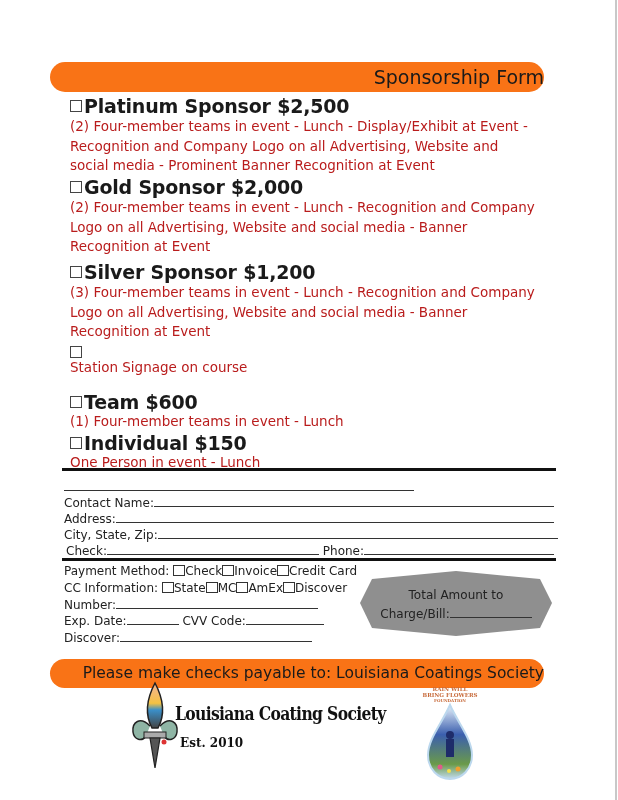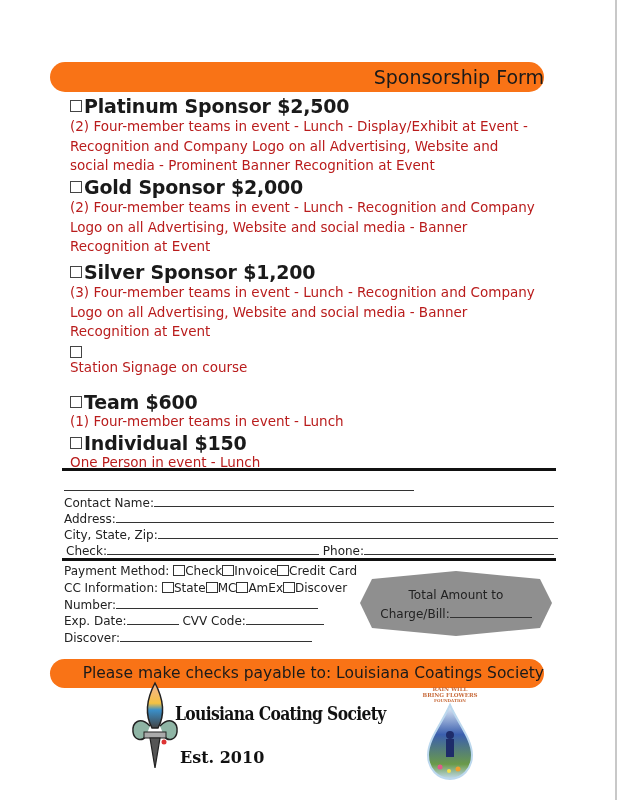--- a/index.html
+++ b/index.html
@@ -15,21 +15,21 @@
   .cb { display:inline-block; width:12px; height:12px; border:1.5px solid #444; box-sizing:border-box; margin-right:2px; background:#fff; }
   .tier-desc { margin-left:0; font-size:13.5px; line-height:19.5px; color:#b91c1c; width:470px; }
   .rule { position:absolute; left:62px; width:494px; height:3px; background:#111; }
   .field { position:absolute; left:64px; font-size:12px; white-space:nowrap; color:#222; }
   .line { display:inline-block; border-bottom:1px solid #333; height:11px; vertical-align:baseline; }
   .sbox { display:inline-block; width:12px; height:11px; border:1px solid #333; box-sizing:border-box; vertical-align:-1px; }
   .hex { position:absolute; left:360px; top:571px; width:192px; height:65px; }
   .hex-text { position:absolute; left:360px; top:586px; width:192px; text-align:center; font-size:12px; line-height:19px; color:#222; }
   .logo-lcs { position:absolute; left:130px; top:680px; width:270px; height:95px; }
   .lcs-text { position:absolute; left:175px; top:702px; font-family:"DejaVu Serif", serif; font-weight:bold; font-size:19px; letter-spacing:-0.8px; transform:scaleX(0.82); transform-origin:left; color:#111; }
-  .lcs-est { position:absolute; left:180px; top:736px; font-family:"DejaVu Serif", serif; font-weight:bold; font-size:16px; color:#111;margin-top:12px; }
+  .lcs-est { position:absolute; left:180px; top:736px; font-family:"DejaVu Serif", serif; font-weight:bold; font-size:12px; color:#111; }
   .rwbf { position:absolute; left:414px; top:683px; width:72px; height:105px; }
   .rwbf-title { position:absolute; left:414px; top:686px; width:72px; text-align:center; font-family:"DejaVu Serif", serif; font-size:5.5px; line-height:6px; color:#c76a3a; font-weight:bold; }
 </style>
 </head>
 <body>
 
 <div class="edge"></div>
 
 <div class="banner title-banner">
   <span>Sponsorship Form</span>

